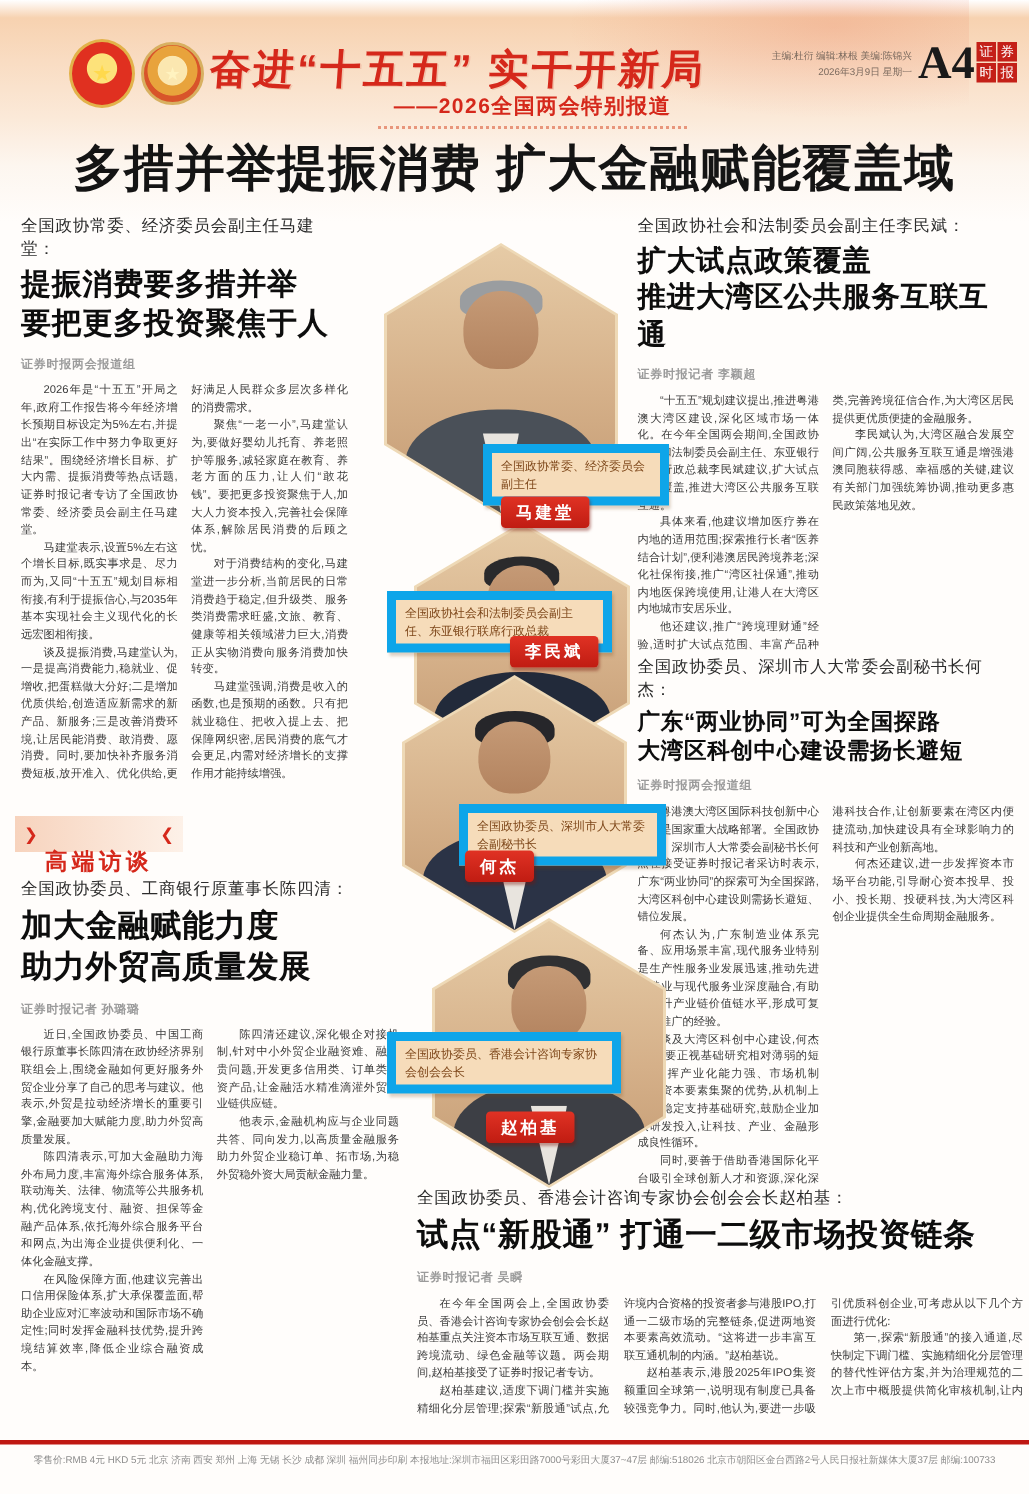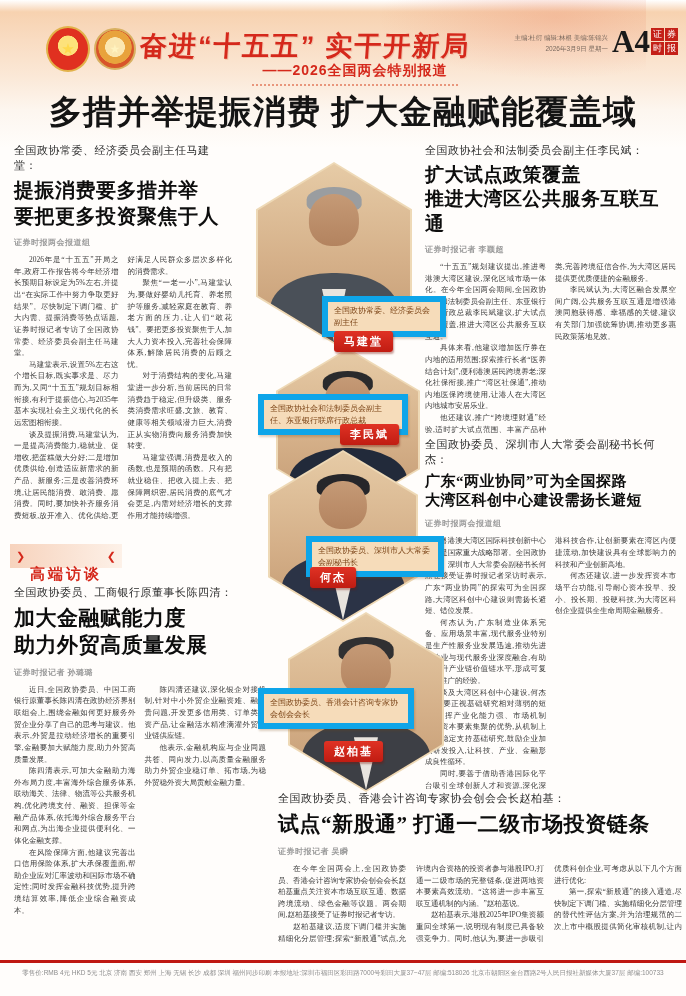--- a/index.html
+++ b/index.html
@@ -26,21 +26,21 @@
     font-size:6.5px;color:#7b6a5e;line-height:1.7;}
   .page-no{position:absolute;left:612px;top:24px;font-family:"Liberation Serif","DejaVu Serif",serif;
     font-size:31px;font-weight:700;color:#1a1a1a;}
   .masthead{position:absolute;left:651px;top:28px;width:27px;height:27px;display:grid;
     grid-template-columns:13px 13px;grid-template-rows:13px 13px;gap:1px;}
   .masthead span{background:#c42018;color:#fff;font-family:"Liberation Serif","DejaVu Serif",serif;
     font-size:9px;display:flex;align-items:center;justify-content:center;}
   .main-headline{position:absolute;left:0;top:90px;width:686px;text-align:center;
     font-size:33px;font-weight:900;color:#141414;letter-spacing:1px;}
   
-  .article{position:absolute;font-family:Liberation Serif, serif;}
+  .article{position:absolute;}
   .kicker{font-size:11px;color:#2c2c2c;letter-spacing:.5px;margin-bottom:5px;}
   .art-headline{font-size:20px;font-weight:900;color:#0d0d0d;line-height:1.28;letter-spacing:.5px;}
   .byline{margin:8px 0 6px 0;font-size:8px;font-weight:700;color:#9b9b9b;letter-spacing:.5px;}
   .body-cols{font-size:7.5px;line-height:1.55;color:#3b3b3b;text-align:justify;
     column-count:2;column-gap:9px;column-fill:auto;overflow:hidden;}
   .body-cols p{margin:0;text-indent:2em;}
   .cols3{column-count:3;column-gap:10px;}
   
   .section-band{position:absolute;left:10px;top:544px;width:112px;height:24px;display:flex;
     align-items:center;justify-content:space-between;padding:0 6px;box-sizing:border-box;
@@ -105,21 +105,21 @@
   <div class="main-headline">多措并举提振消费 扩大金融赋能覆盖域</div>
 
   <div class="article" style="left:14px;top:143px;width:218px;">
     <div class="kicker">全国政协常委、经济委员会副主任马建堂：</div>
     <div class="art-headline">
       <div>提振消费要多措并举</div>
       <div>要把更多投资聚焦于人</div>
     </div>
     <div class="byline">证券时报两会报道组</div>
     <div class="body-cols" style="height:280px;">
-        <p>2026年是“十五五”开局之年,政府工作报告将今年经济增长预期目标设定为5%左右,并提出“在实际工作中努力争取更好结果”。尽快制定下调门槛、扩大内需、提振消费等热点话题,证券时报记者专访了全国政协常委、经济委员会副主任马建堂。</p>
+        <p>2026年是“十五五”开局之年,政府工作报告将今年经济增长预期目标设定为5%左右,并提出“在实际工作中努力争取更好结果”。围绕经济增长目标、扩大内需、提振消费等热点话题,证券时报记者专访了全国政协常委、经济委员会副主任马建堂。</p>
         <p>马建堂表示,设置5%左右这个增长目标,既实事求是、尽力而为,又同“十五五”规划目标相衔接,有利于提振信心,与2035年基本实现社会主义现代化的长远宏图相衔接。</p>
         <p>谈及提振消费,马建堂认为,一是提高消费能力,稳就业、促增收,把蛋糕做大分好;二是增加优质供给,创造适应新需求的新产品、新服务;三是改善消费环境,让居民能消费、敢消费、愿消费。同时,要加快补齐服务消费短板,放开准入、优化供给,更好满足人民群众多层次多样化的消费需求。</p>
         <p>聚焦“一老一小”,马建堂认为,要做好婴幼儿托育、养老照护等服务,减轻家庭在教育、养老方面的压力,让人们“敢花钱”。要把更多投资聚焦于人,加大人力资本投入,完善社会保障体系,解除居民消费的后顾之忧。</p>
         <p>对于消费结构的变化,马建堂进一步分析,当前居民的日常消费趋于稳定,但升级类、服务类消费需求旺盛,文旅、教育、健康等相关领域潜力巨大,消费正从实物消费向服务消费加快转变。</p>
         <p>马建堂强调,消费是收入的函数,也是预期的函数。只有把就业稳住、把收入提上去、把保障网织密,居民消费的底气才会更足,内需对经济增长的支撑作用才能持续增强。</p>
       </div>
   </div>
 
   <div class="section-band">
     <span class="chev">❯</span>

